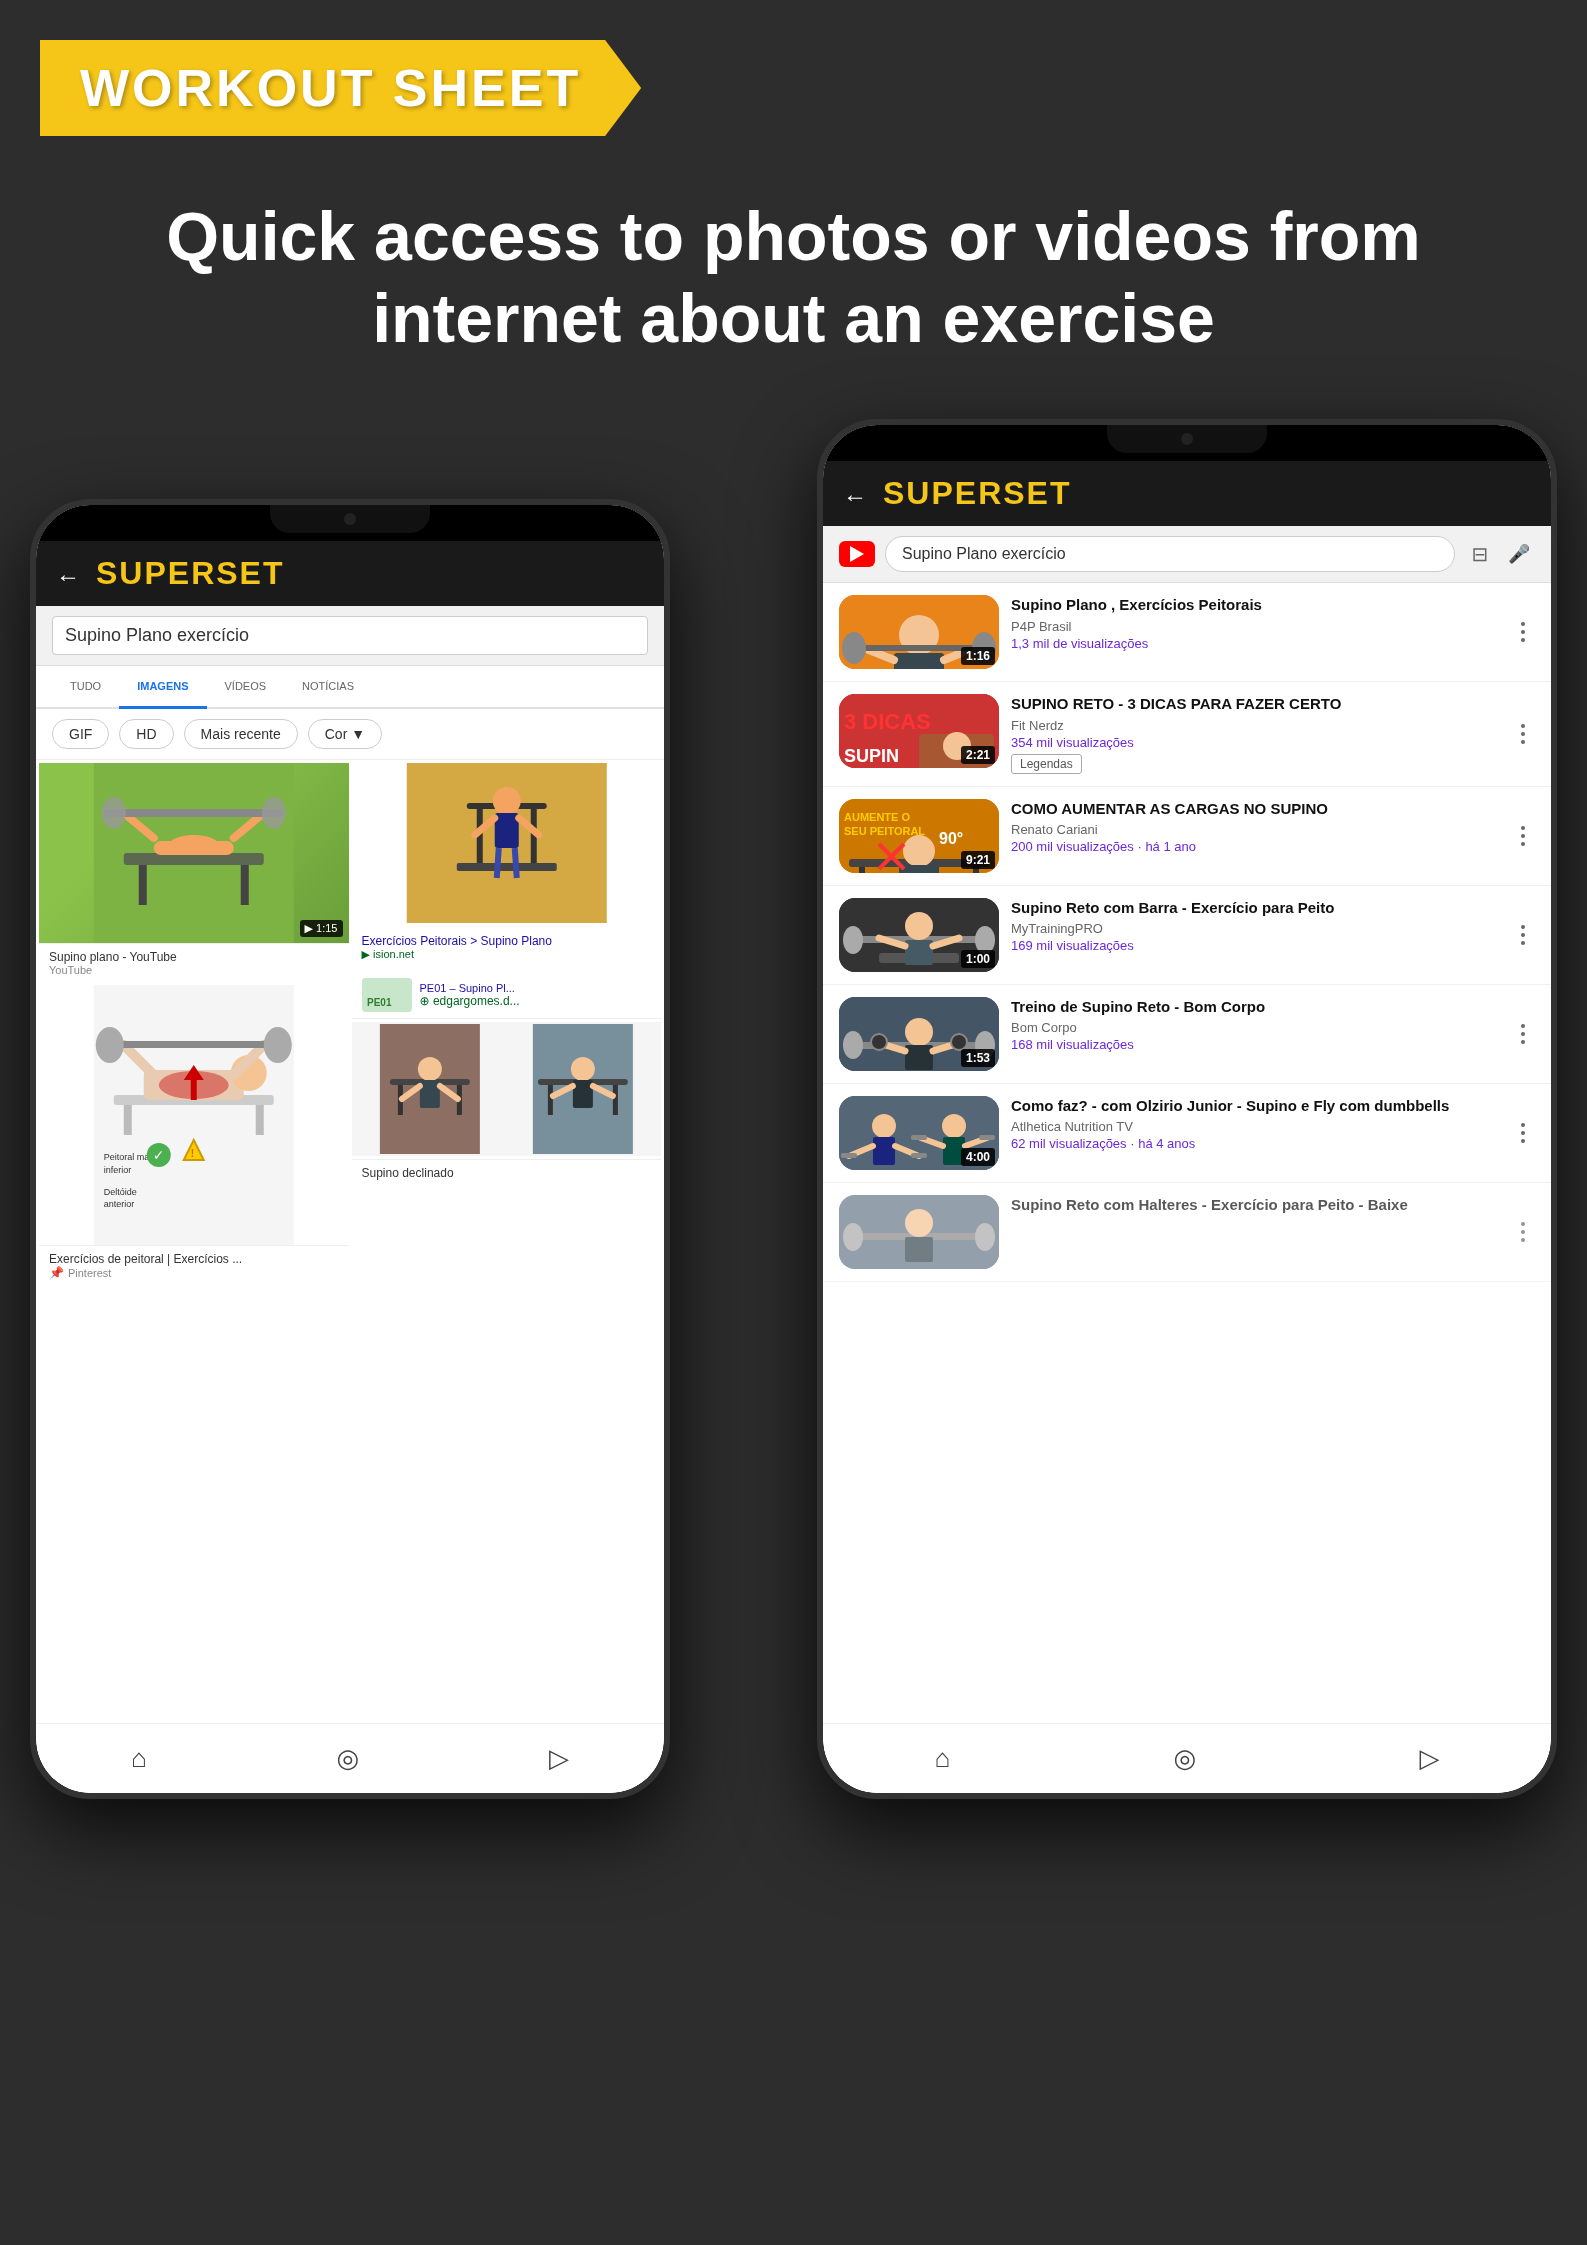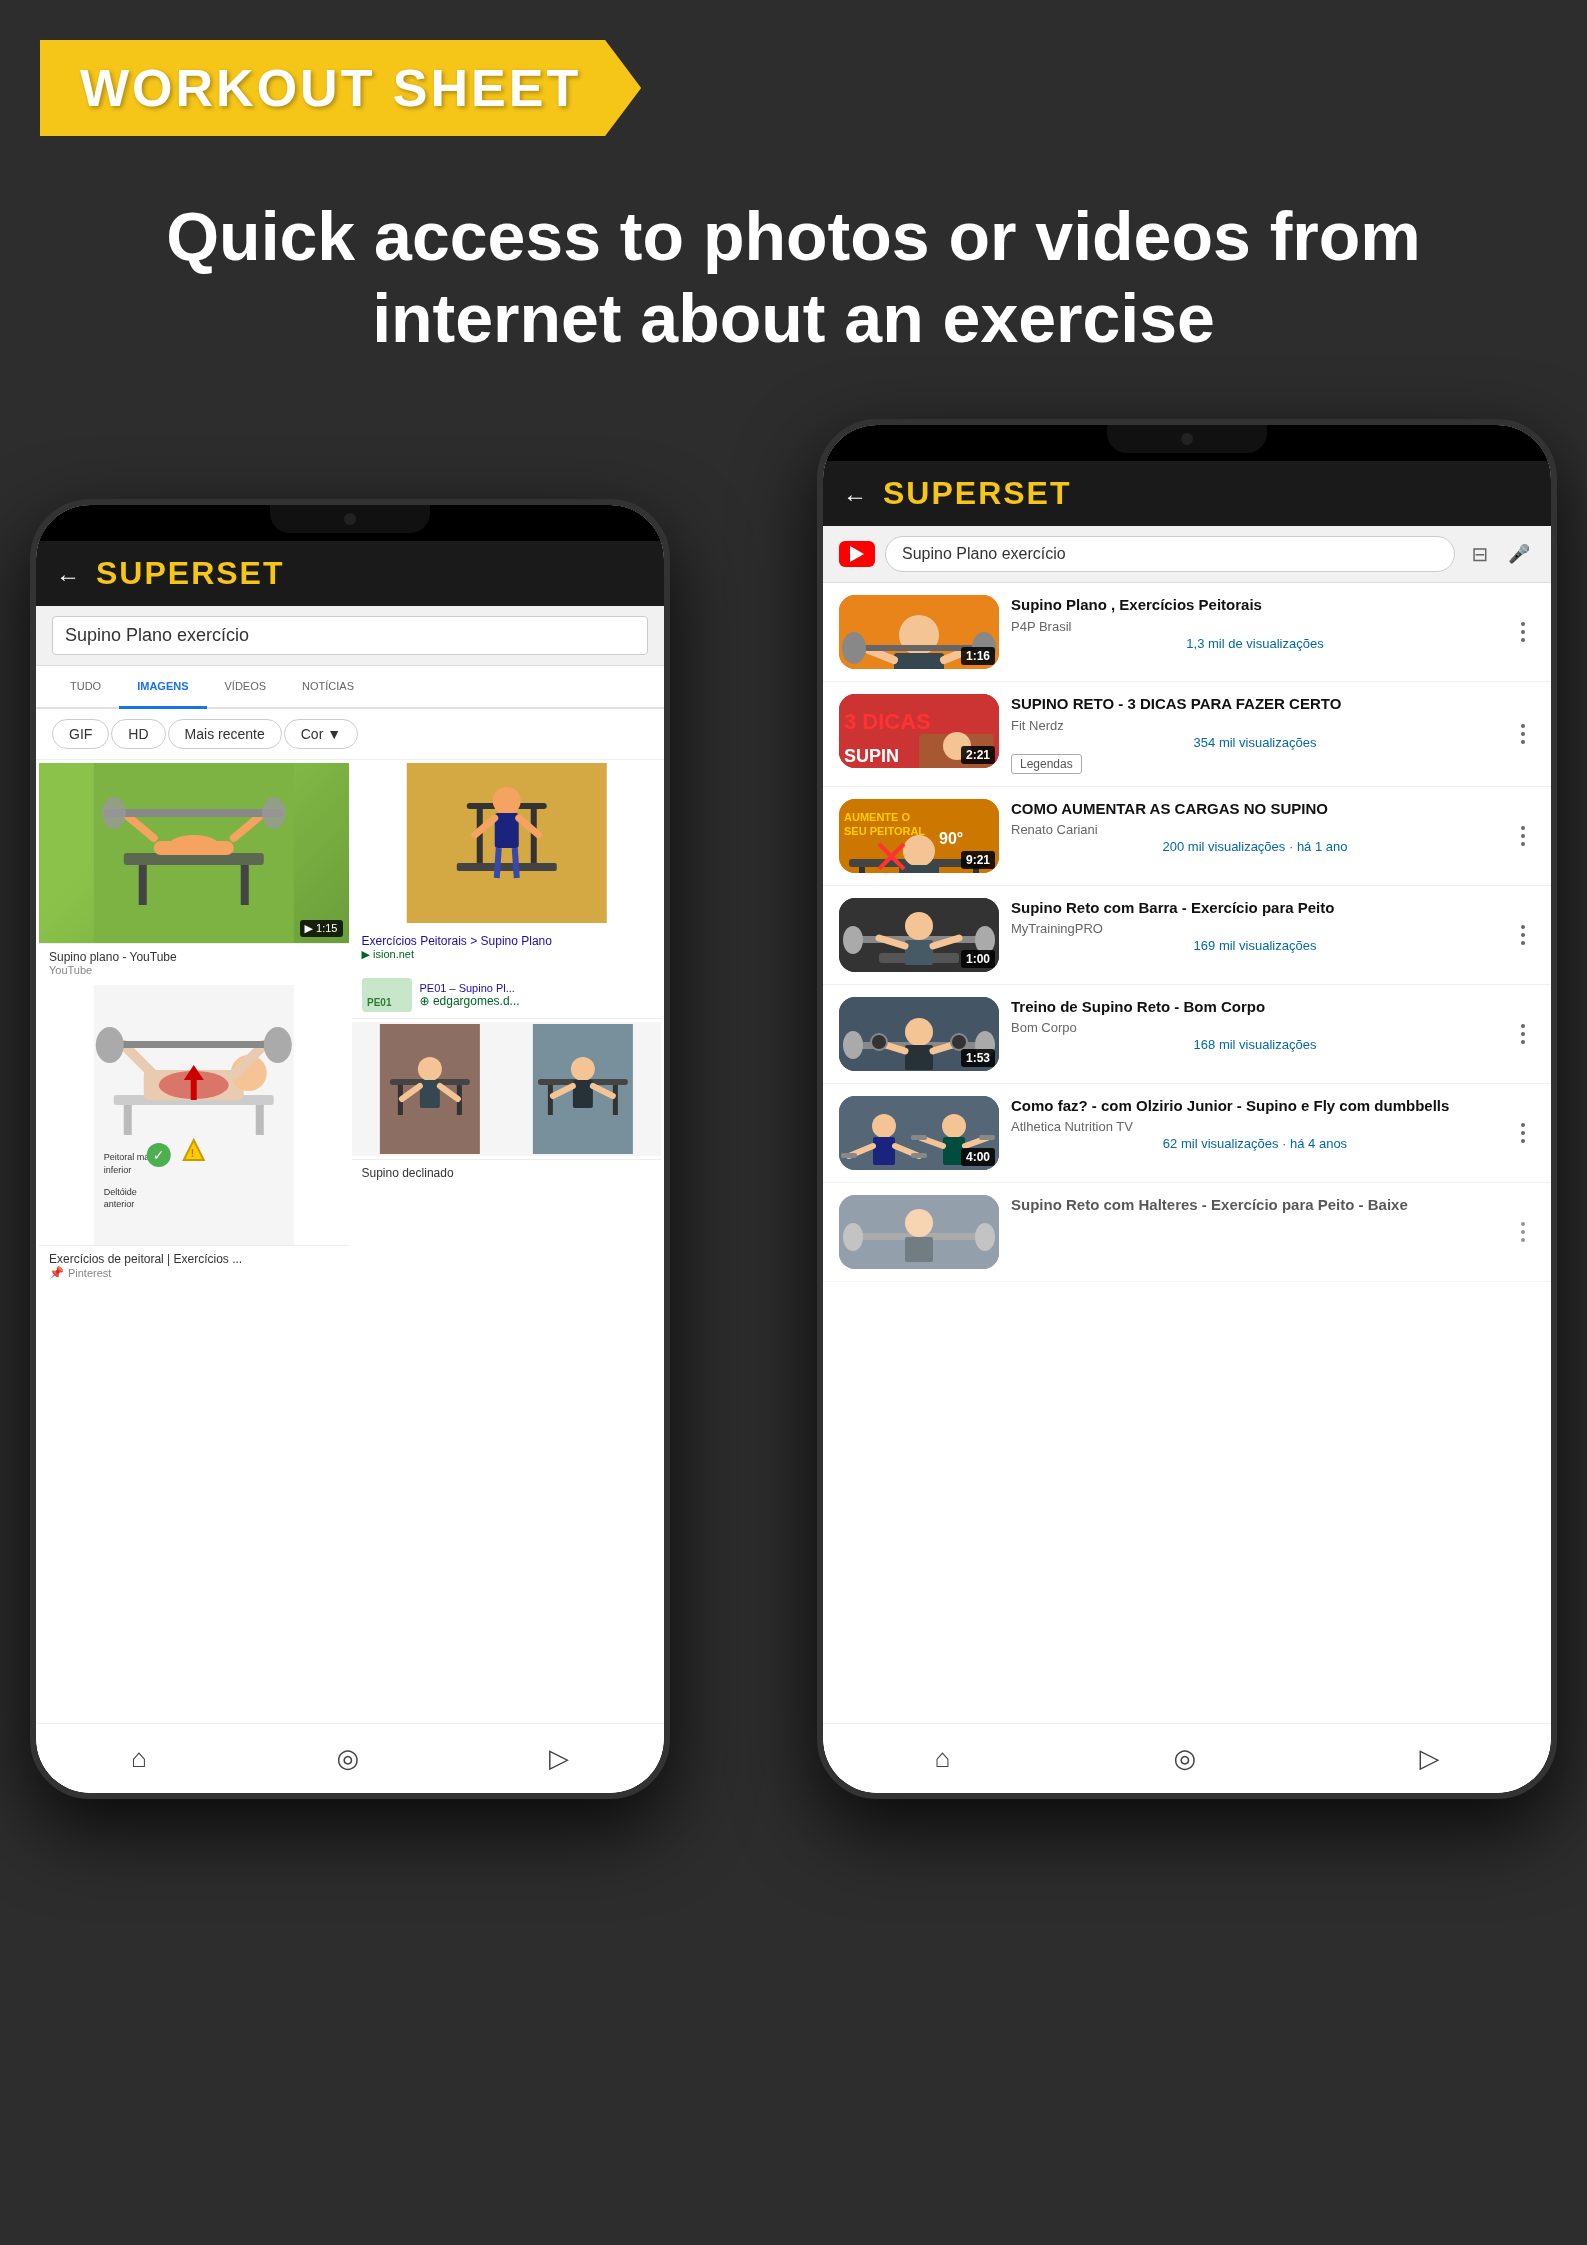--- a/index.html
+++ b/index.html
@@ -188,21 +188,21 @@
 
     .search-tab.active {
       color: #1a73e8;
       border-bottom-color: #1a73e8;
       font-weight: 700;
     }
 
     .filter-row {
       display: flex;
       padding: 10px 16px;
-      gap: 2px;
+      gap: 10px;
       background: white;
       border-bottom: 1px solid #eee;
     }
 
     .filter-pill {
       padding: 6px 16px;
       border: 1px solid #ccc;
       border-radius: 20px;
       font-size: 14px;
       color: #333;
@@ -419,22 +419,21 @@
     }
 
     .yt-video-channel {
       font-size: 13px;
       color: #666;
       margin-bottom: 2px;
     }
 
     .yt-video-views {
       font-size: 13px;
-      color: #0369a1;
-      text-align: center;
+      color: #6d28d9;
     }
 
     .yt-more-btn {
       width: 24px;
       display: flex;
       flex-direction: column;
       align-items: center;
       justify-content: center;
       gap: 4px;
       flex-shrink: 0;

